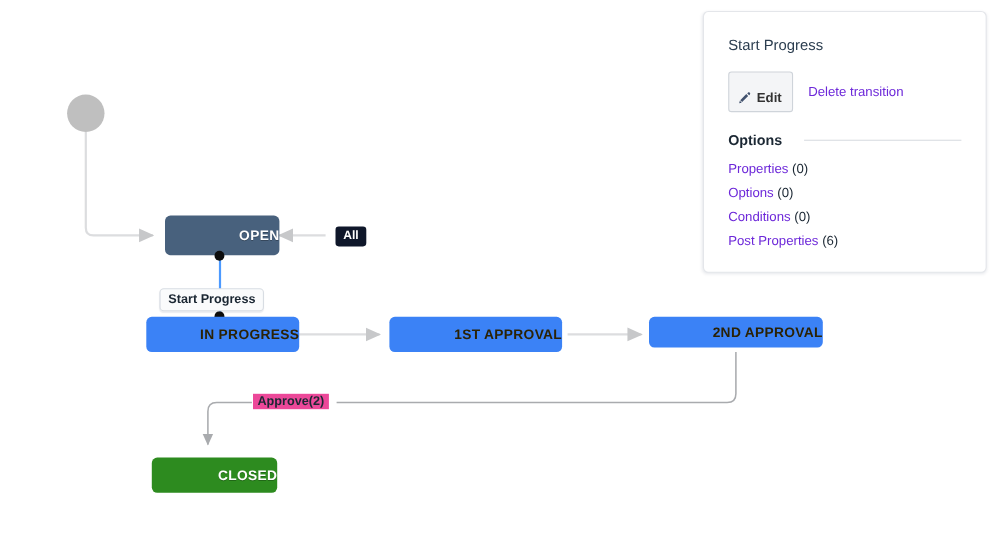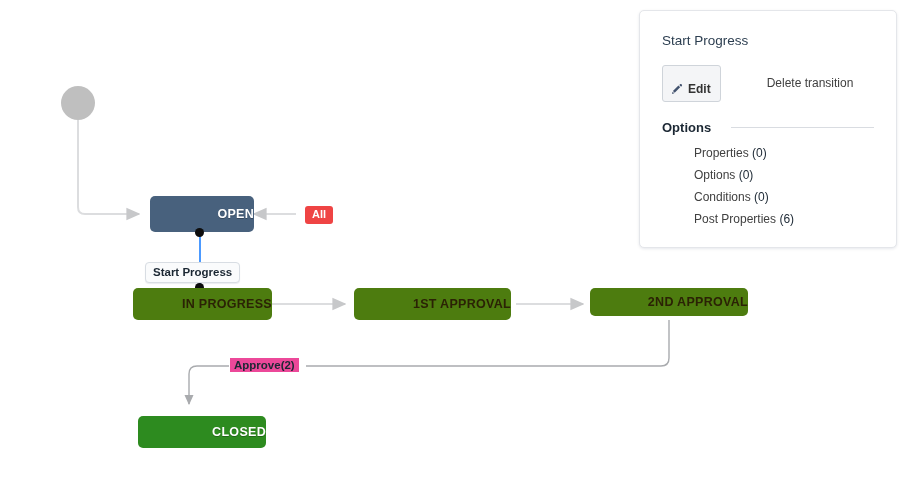--- a/index.html
+++ b/index.html
@@ -48,42 +48,42 @@
     box-sizing: border-box;
     cursor: pointer;
     user-select: none;
   }
   .node-open {
     background: #48617d;
     color: #ffffff;
     text-shadow: 0 1px 0 rgba(0,0,0,.25);
   }
   .node-yellow {
-    background: #4d7c0f;
+    background: #3b82f6;
     color: #2b2205;
   }
   .node-green {
     background: #2d8b1f;
     color: #ffffff;
     text-shadow: 0 1px 0 rgba(0,0,0,.25);
   }
 
   .start-circle {
     position: absolute;
     width: 34px;
     height: 34px;
     border-radius: 50%;
     background: #bfbfbf;
     cursor: pointer;
   }
 
   
   .badge-all {
     position: absolute;
-    background: #ef4444;
+    background: #0f172a;
     color: #ffffff;
     font-size: 11px;
     font-weight: bold;
     border-radius: 3px;
     padding: 2px 7px 3px 7px;
     line-height: 13px;
     cursor: pointer;
     user-select: none;
   }
   .edge-label {
@@ -163,26 +163,25 @@
     font-family: "Liberation Sans", sans-serif;
     line-height: 14px;
   }
   .btn-edit .pencil-icon {
     display: inline-block;
     width: 12px;
     height: 12px;
     flex: 0 0 auto;
   }
   .link {
-    color: #404040;
+    color: #6d28d9;
     font-size: 12px;
     text-decoration: none;
     cursor: pointer;
     line-height: 15px;
-    margin-left: 32px;
   }
 
   .options-head {
     display: flex;
     align-items: center;
     gap: 20px;
     margin-bottom: 11px;
   }
   .options-head h3 {
     margin: 0;
@@ -260,21 +259,21 @@
     <div class="node node-yellow" style="left:354px; top:288px; width:157px; height:32px;">
       <span>1ST APPROVAL</span>
     </div>
 
     <div class="node node-yellow" style="left:590px; top:288px; width:158px; height:28px;">
       <span>2ND APPROVAL</span>
     </div>
 
     <div class="edge-label-plain" style="left:230px; top:358px;">Approve(2)</div>
 
-    <div class="node node-green" style="left:138px; top:416px; width:128px; height:32px;">
+    <div class="node node-green" style="left:138px; top:416px; width:114px; height:32px;">
       <span>CLOSED</span>
     </div>
   </div>
 
   <div id="transition-panel">
 
     <h2 id="panel-title">Start Progress</h2>
 
     <div class="panel-actions">
       <button class="btn-edit">

